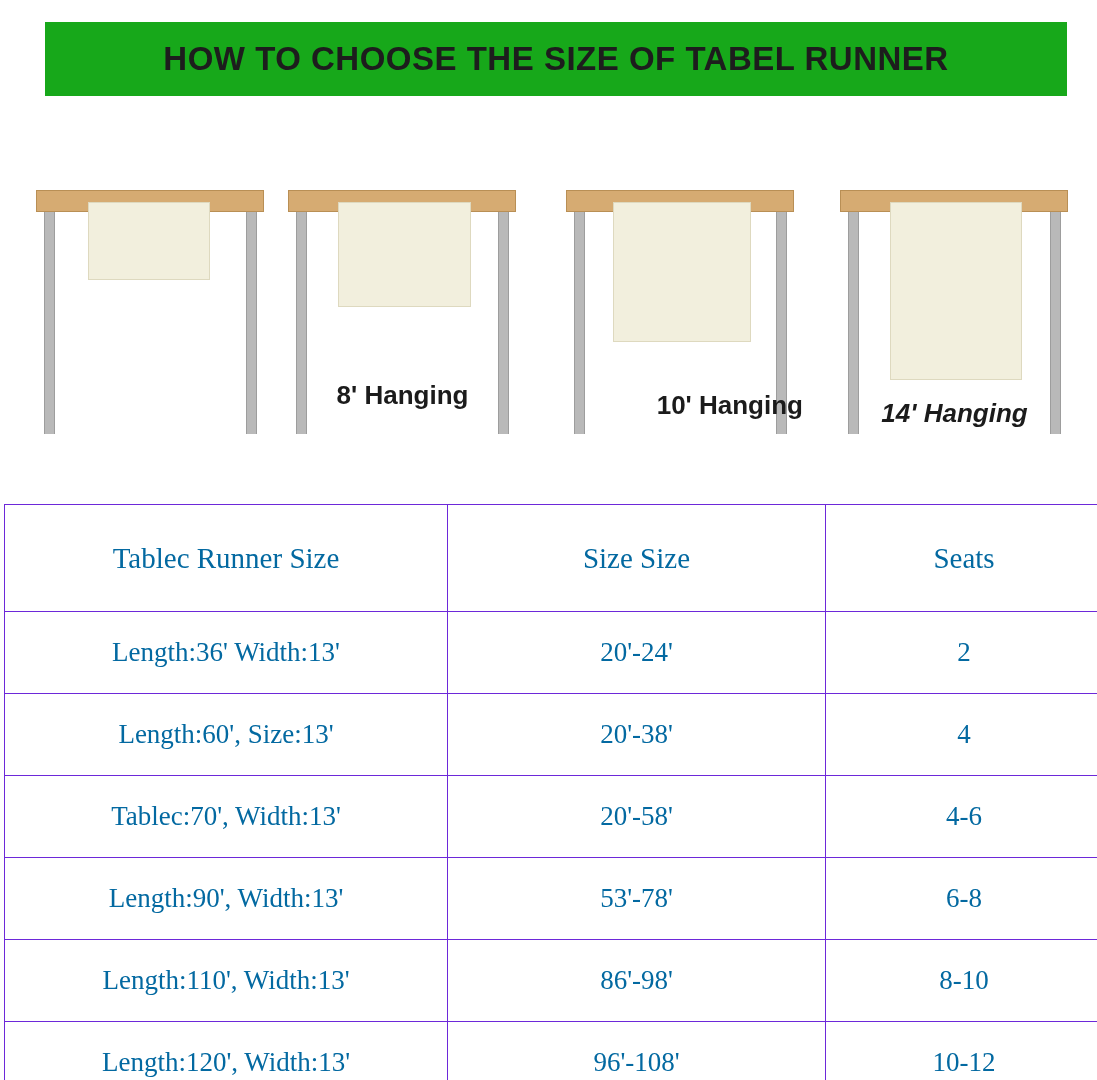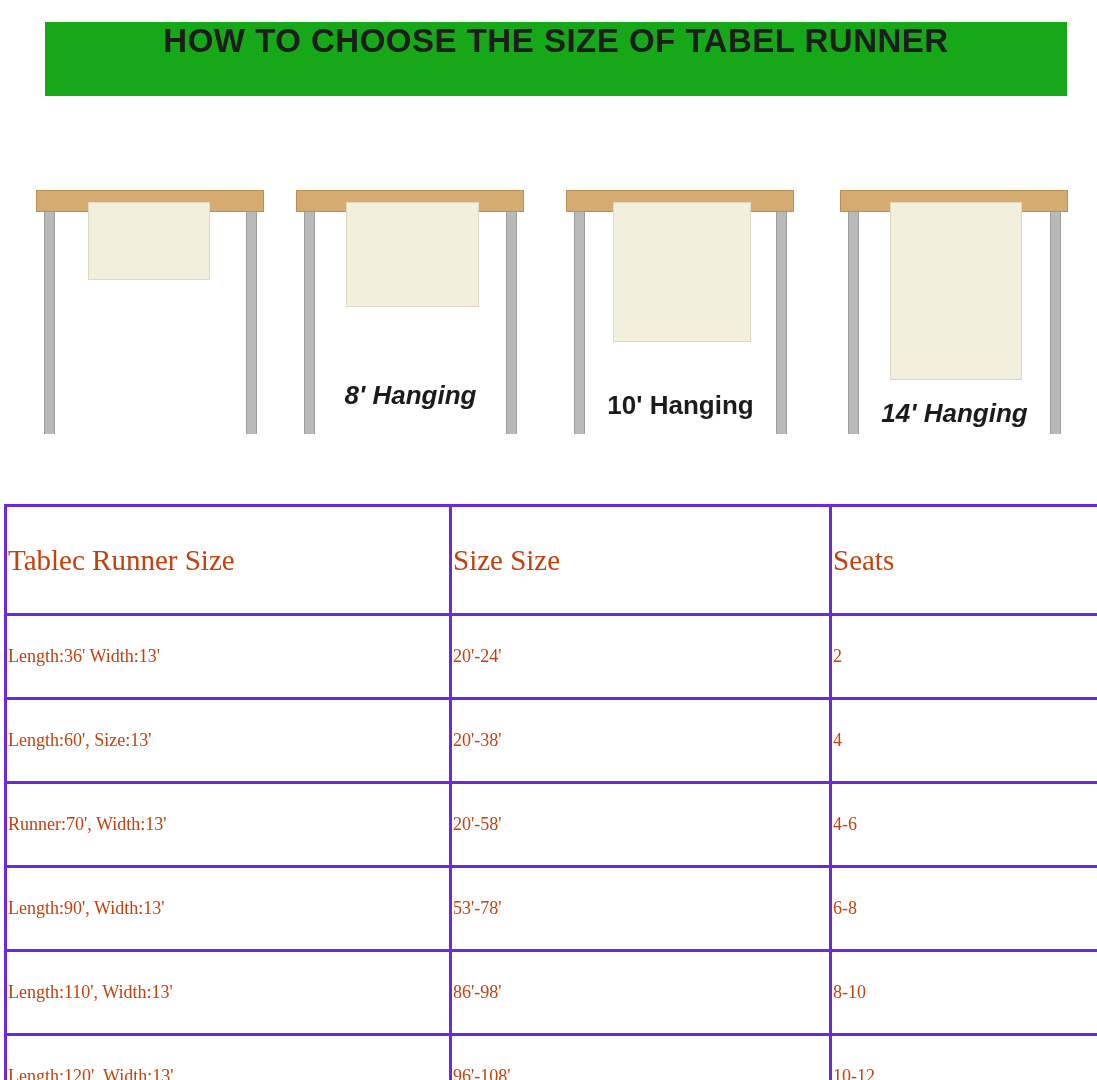--- a/index.html
+++ b/index.html
@@ -17,20 +17,21 @@
 
   
   .banner {
     position: absolute;
     left: 45px;
     top: 22px;
     width: 1022px;
     height: 74px;
     background: #17a81a;
     display: flex;
+    align-items: center;
     justify-content: center;
   }
   .banner-title {
     font-family: "Liberation Sans", sans-serif;
     font-weight: bold;
     font-size: 33px;
     letter-spacing: 0.5px;
     color: #1d1d1d;
     text-align: center;
     white-space: nowrap;
@@ -43,21 +44,21 @@
     top: 180;
     width: 1097px;
   }
   .table-fig {
     position: absolute;
     top: 190px;
     width: 245px;
     height: 260px;
   }
   .fig1 { left: 28px; }
-  .fig2 { left: 288px; font-style: italic; }
+  .fig2 { left: 280px; }
   .fig3 { left: 558px; }
   .fig4 { left: 832px; font-style: italic; }
 
   
   .tabletop {
     position: absolute;
     top: 0;
     left: 8px;
     width: 228px;
     height: 22px;
@@ -97,46 +98,46 @@
     width: 245px;
     text-align: center;
     font-family: "Liberation Sans", sans-serif;
     font-weight: bold;
     font-size: 26px;
     color: #1b1b1b;
     white-space: nowrap;
   }
   .fig1 .fig-label { top: 183px; }
   .fig2 .fig-label { top: 190px; }
-  .fig3 .fig-label { top: 200px; }
+  .fig3 .fig-label { top: 200px; text-align: right; }
   .fig4 .fig-label { top: 208px; }
 
   
   .size-table {
     position: absolute;
     left: 4px;
     top: 504px;
     width: 1089px;
     border-collapse: collapse;
     table-layout: fixed;
     font-family: "Liberation Serif", serif;
   }
   .size-table td, .size-table th {
-    border: 3px solid #6d28d9;
-    text-align: left;
-    color: #c2410c;
+    border: 1px solid #6d28d9;
+    text-align: center;
+    color: #0369a1;
     font-weight: normal;
   }
   .size-table thead th {
     height: 104px;
     font-size: 29px;
   }
   .size-table tbody td {
     height: 79px;
-    font-size: 18px;
+    font-size: 27px;
   }
   .col-runner { width: 440px; }
   .col-table  { width: 375px; }
   .col-seats  { width: 274px; }
 </style>
 </head>
 <body>
 
 <div class="banner">
   <div class="banner-title">HOW TO CHOOSE THE SIZE OF TABEL RUNNER</div>
@@ -190,21 +191,21 @@
       <td>Length:36' Width:13'</td>
       <td>20'-24'</td>
       <td>2</td>
     </tr>
     <tr>
       <td>Length:60', Size:13'</td>
       <td>20'-38'</td>
       <td>4</td>
     </tr>
     <tr>
-      <td>Runner:70', Width:13'</td>
+      <td>Tablec:70', Width:13'</td>
       <td>20'-58'</td>
       <td>4-6</td>
     </tr>
     <tr>
       <td>Length:90',  Width:13'</td>
       <td>53'-78'</td>
       <td>6-8</td>
     </tr>
     <tr>
       <td>Length:110',  Width:13'</td>

